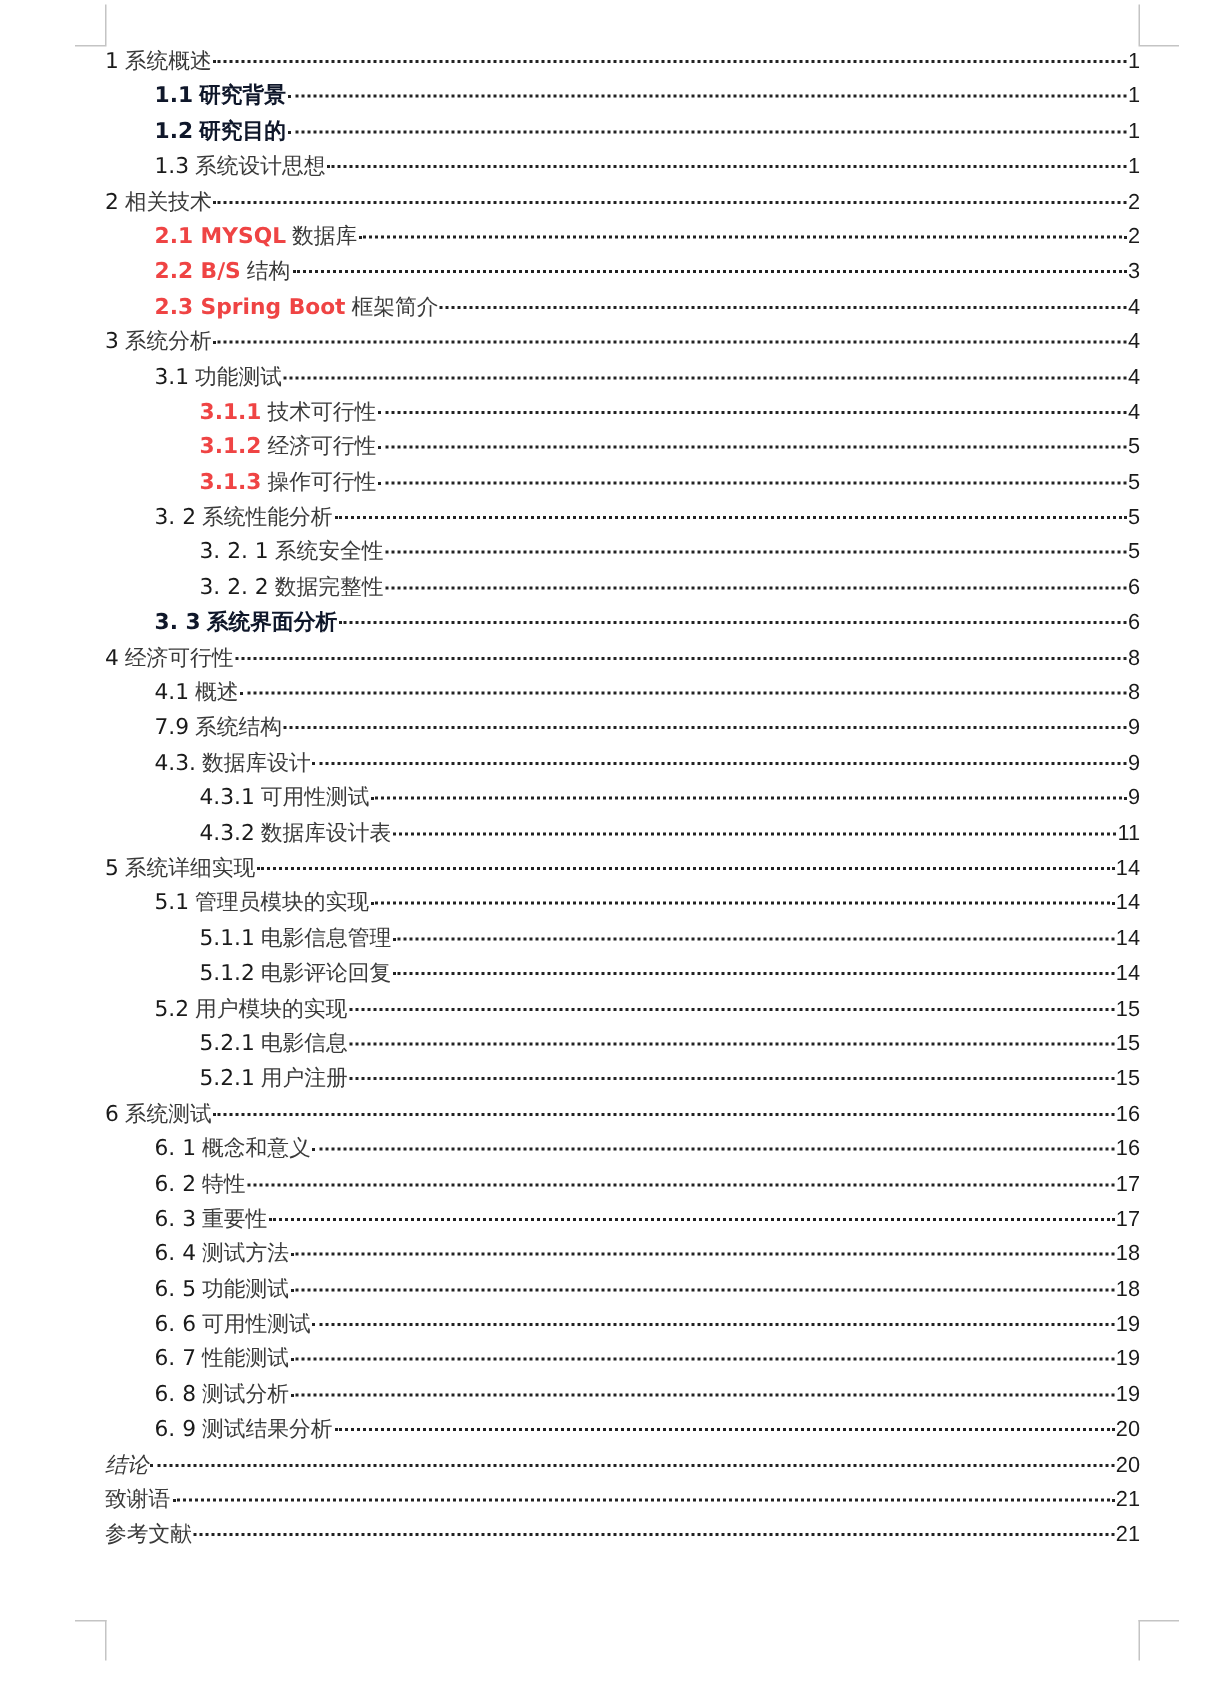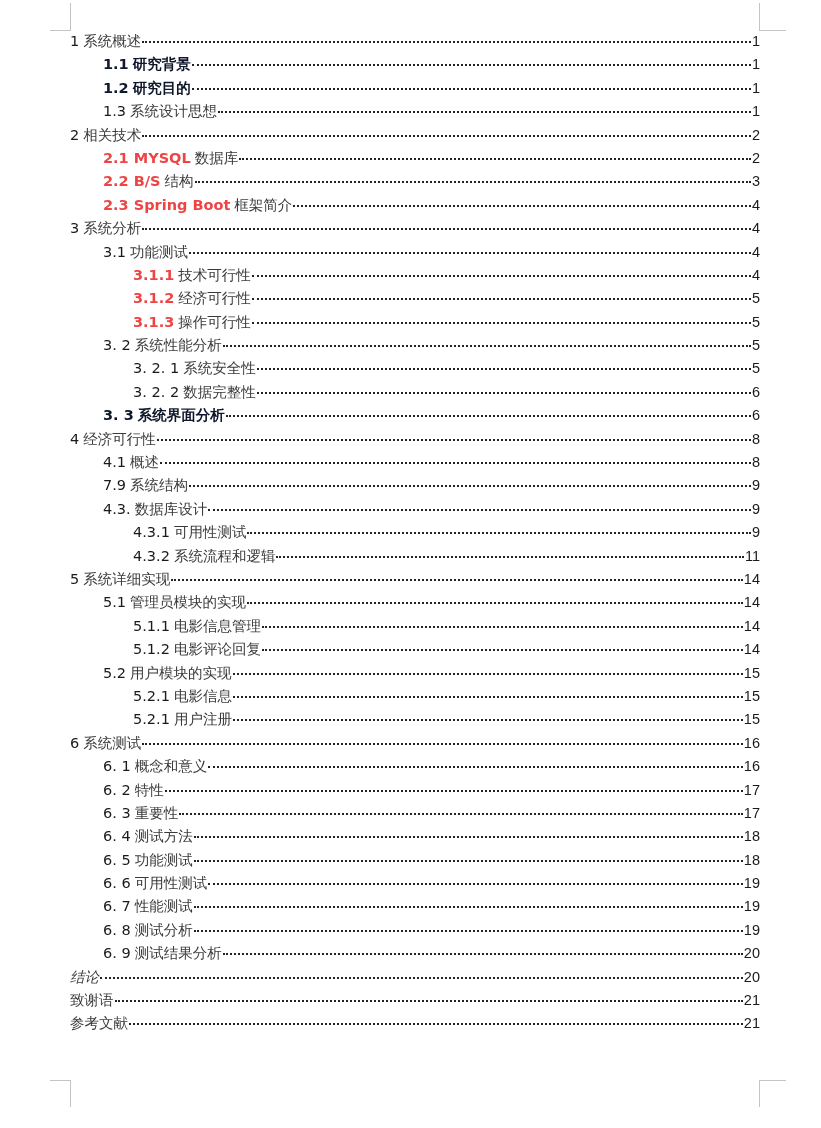--- a/index.html
+++ b/index.html
@@ -159,21 +159,21 @@
       <span class="page">9</span>
     </div>
     <div class="row l3">
       <span class="num">4.3.1</span>
       <span class="title">可用性测试</span>
       <span class="leader"></span>
       <span class="page">9</span>
     </div>
     <div class="row l3">
       <span class="num">4.3.2</span>
-      <span class="title">系统流程和逻辑</span>
+      <span class="title">数据库设计表</span>
       <span class="leader"></span>
       <span class="page">11</span>
     </div>
     <div class="row l1">
       <span class="num">5</span>
       <span class="title">系统详细实现</span>
       <span class="leader"></span>
       <span class="page">14</span>
     </div>
     <div class="row l2">

